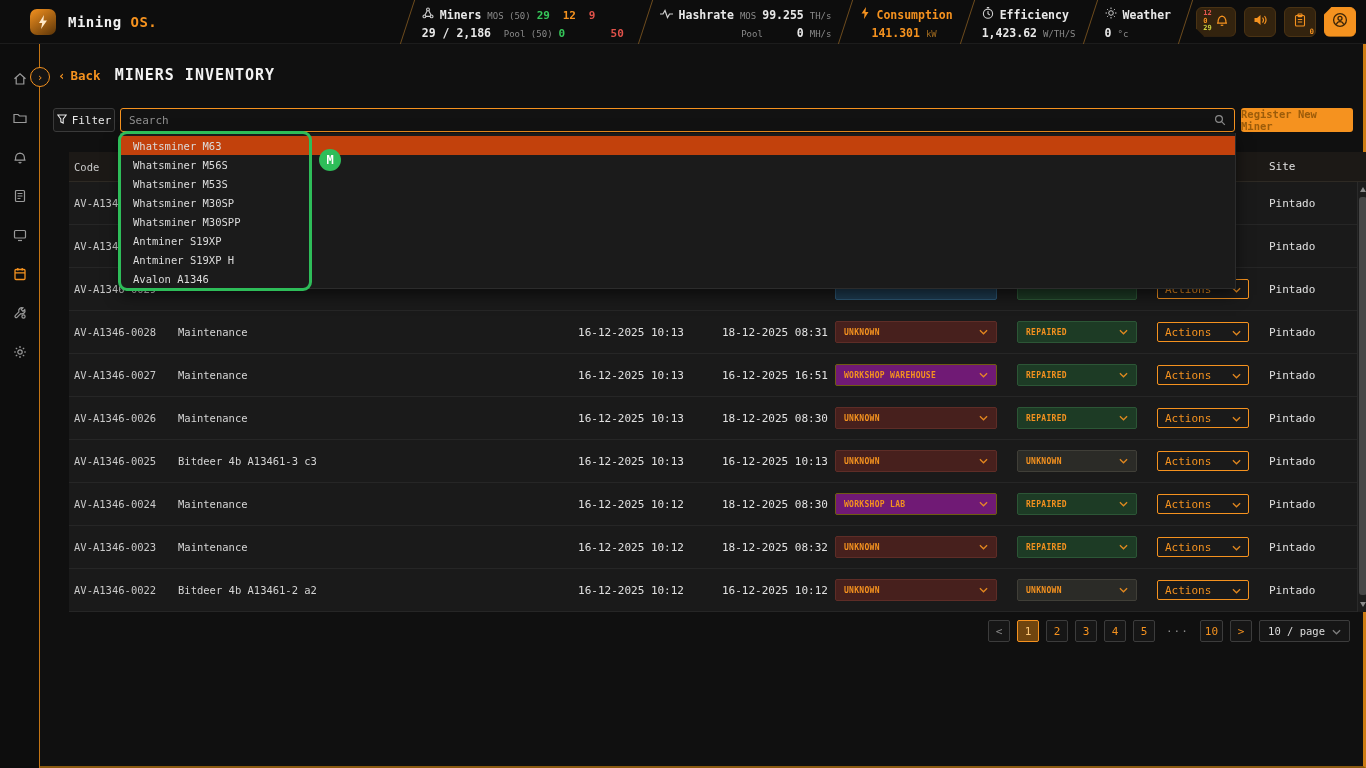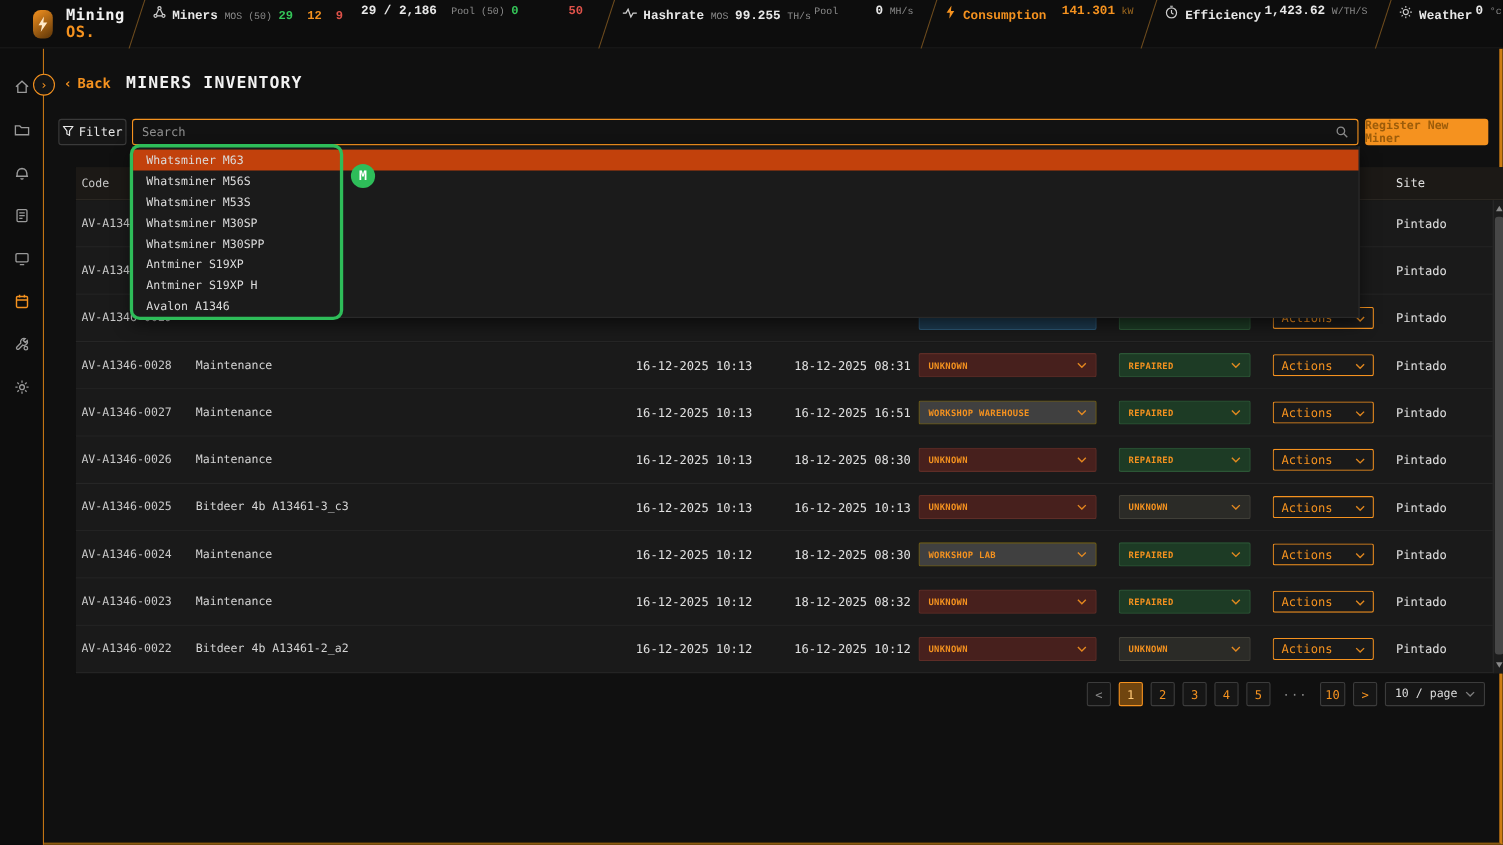--- a/index.html
+++ b/index.html
@@ -9,21 +9,21 @@
   
   .topbar { position:absolute; left:0; top:0; width:1366px; height:44px;
     background:#0d0d0d; display:flex; align-items:center; border-bottom:1px solid #1c1c1c; z-index:200; }
   .logo-wrap { display:flex; align-items:center; gap:12px; padding-left:30px; }
   .logo-badge { width:26px; height:26px; border-radius:7px;
     background:linear-gradient(145deg,#f5921f,#5a3408); display:flex; align-items:center; justify-content:center; }
   .brand { font-size:14px; font-weight:bold; color:#f2f2f2; letter-spacing:.5px; }
   .brand .os { color:#f5921f; }
   .stats { margin-left:auto; display:flex; height:44px; align-items:stretch; }
   .sep { width:1px; background:#6e4c1e; transform:skewX(-18deg); margin:0 2px; }
-  .seg { padding:4px 12px; display:flex; flex-direction:row; justify-content:flex-start; gap:3px;font-family:Liberation Mono, monospace; }
+  .seg { padding:4px 12px; display:flex; flex-direction:column; justify-content:flex-start; gap:3px; }
   .srow { display:flex; align-items:baseline; gap:6px; white-space:nowrap; }
   .sname { font-size:11.5px; font-weight:bold; color:#e8e8e8; }
   .sname.orange { color:#f5921f; }
   .smuted { font-size:9px; color:#8a8a8a; }
   .sval { font-size:11.5px; font-weight:bold; color:#e8e8e8; }
   .sval.orange { color:#f5921f;margin-left:11px; }
   .n-green { color:#35c759; font-size:11px; font-weight:bold; }
   .n-orange { color:#f5921f; font-size:11px; font-weight:bold; }
   .n-red { color:#e0524a; font-size:11px; font-weight:bold; }
   .numcol { display:inline-block; min-width:20px; text-align:left; }
@@ -76,21 +76,21 @@
   .c-d1 { width:165px; text-align:right; font-size:11px; color:#e0e0e0; }
   .c-d2 { width:113px; margin-left:38px; font-size:11px; color:#e0e0e0; }
   .c-s1 { width:162px; }
   .c-s2 { width:120px; margin-left:20px; }
   .c-act { width:92px; margin-left:20px; }
   .c-site { width:85px; margin-left:20px; font-size:11px; color:#e0e0e0; }
   .sel { height:22px; border-radius:2px; display:flex; align-items:center; justify-content:space-between;
     padding:0 8px; color:#f5921f; font-size:8px; font-weight:bold; letter-spacing:.3px; cursor:pointer; width:100%;text-align:right; }
   .t-red   { background:#47201d; border:1px solid #5e2d27; }
   .t-green { background:#1d3b25; border:1px solid #2c5636; }
-  .t-olive { background:#404040; border:1px solid #6e5c12; }
+  .t-olive { background:#701a75; border:1px solid #6e5c12; }
   .t-gray  { background:#2b2b27; border:1px solid #403f38; }
   .t-blue  { background:#1d3a4f; border:1px solid #2c5673; }
   .actions-btn { width:92px; height:20px; border:1px solid #f5921f; border-radius:2px; color:#f5921f;
     font-size:11px; display:flex; align-items:center; justify-content:space-between; padding:0 7px; cursor:pointer; }
   .chev { opacity:.9; }
 
   
   .vscroll { position:absolute; right:1px; top:30px; width:11px; height:430px; background:#1d1d1d;
     border-left:1px solid #2a2a2a; cursor:pointer; }
   .vscroll .arrow-up, .vscroll .arrow-down { position:absolute; left:2px; width:0; height:0;

